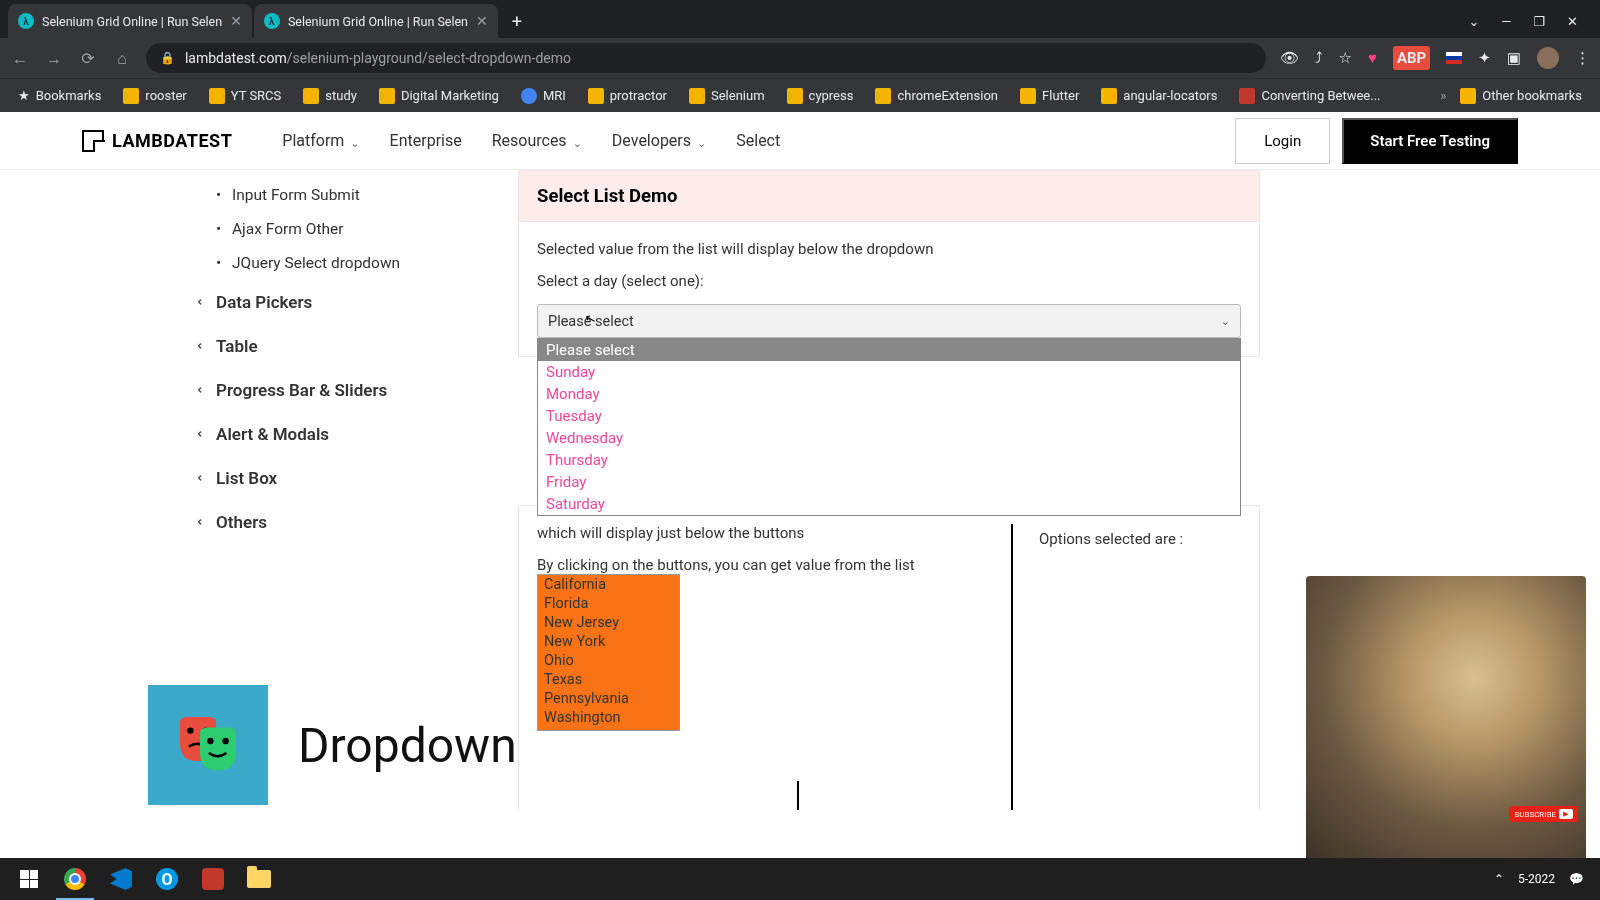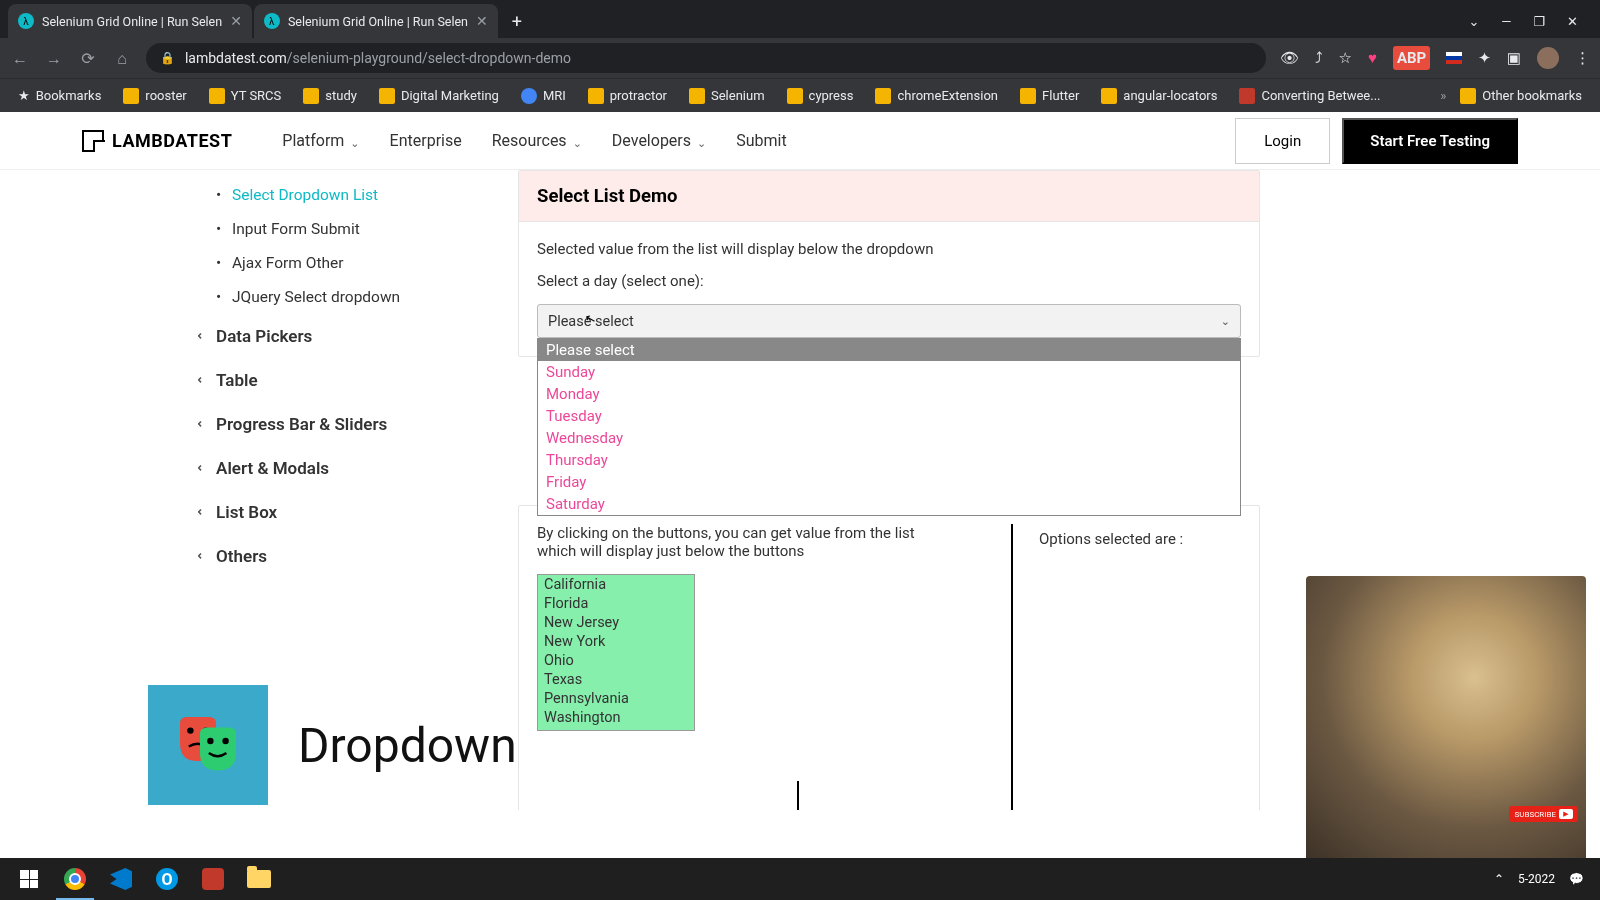--- a/index.html
+++ b/index.html
@@ -63,21 +63,21 @@
 
 .select-wrap { position: relative; margin-top: 6px; }
 .select-box { width: 100%; height: 34px; border: 1px solid #bbb; border-radius: 3px; background: #f2f2f2; padding: 0 10px; font-size: 14.5px; color: #333; display: flex; align-items: center; justify-content: space-between; cursor: pointer; }
 .select-box .sel-arrow { font-size: 11px; color: #555; }
 .dropdown-list { position: absolute; top: 34px; left: 0; right: 0; background: #fff; border: 1px solid #888; z-index: 100; }
 .dropdown-list .opt { padding: 2px 8px; font-size: 15px; color: #ec4899; cursor: pointer; }
 .dropdown-list .opt.highlighted { background: #888; color: #fff; }
 
 .multi-body { display: flex; }
 .multi-left { flex: 1; padding-right: 20px; }
-.multi-list { width: 158px; height: 157px; border: 1px solid #999; background: #86efac; overflow-y: scroll; font-size: 14.5px; }
+.multi-list { width: 143px; height: 157px; border: 1px solid #999; background: #f97316; overflow-y: scroll; font-size: 14.5px; }
 .multi-list .mopt { padding: 1px 6px; color: #333; cursor: pointer; }
 .multi-right { width: 230px; border-left: 2px solid #000; padding-left: 26px; padding-top: 6px; font-size: 15px; }
 
 
 .overlay-badge { position: absolute; left: 148px; top: 685px; display: flex; align-items: center; gap: 30px; }
 .overlay-icon { width: 120px; height: 120px; background: #3ba9c9; display: flex; align-items: center; justify-content: center; }
 .overlay-icon svg { width: 80px; height: 70px; }
 .overlay-text { font-size: 48px; font-weight: 400; color: #111; }
 
 .cursor-arrow { position: absolute; left: 585px; top: 311px; font-size: 13px; transform: rotate(-15deg); pointer-events: none; }
@@ -228,34 +228,33 @@
       </div>
     <div class="nav-item">
         <span>Resources</span>
         <span class="chev">⌄</span>
       </div>
     <div class="nav-item">
         <span>Developers</span>
         <span class="chev">⌄</span>
       </div>
     <div class="nav-item">
-        <span>Submit</span>
+        <span>Select</span>
       </div>
   </div>
   <div class="header-actions">
     <button class="login-btn">Login</button>
     <button class="start-btn">Start Free Testing</button>
   </div>
 </div>
 
 <div class="content-overflow">
 <div class="content-wrap">
   <div class="sidebar">
     <ul>
-      <li class="sub active"><span>Select Dropdown List</span></li>
       <li class="sub"><span>Input Form Submit</span></li>
       <li class="sub"><span>Ajax Form Other</span></li>
       <li class="sub"><span>JQuery Select dropdown</span></li>
       <li class="section">
             <span class="sec-chev">⌃</span>
             <span>Data Pickers</span>
           </li>
       <li class="section">
             <span class="sec-chev">⌃</span>
             <span>Table</span>
@@ -300,22 +299,22 @@
             <div class="opt">Friday</div>
             <div class="opt">Saturday</div>
           </div>
         </div>
       </div>
     </div>
 
     <div class="card" style="margin-top:148px">
       <div class="card-body multi-body">
         <div class="multi-left">
+          <div style="margin-bottom:14px">which will display just below the buttons</div>
           <div>By clicking on the buttons, you can get value from the list</div>
-          <div style="margin-bottom:14px">which will display just below the buttons</div>
           <div class="multi-list">
             <div class="mopt">California</div>
             <div class="mopt">Florida</div>
             <div class="mopt">New Jersey</div>
             <div class="mopt">New York</div>
             <div class="mopt">Ohio</div>
             <div class="mopt">Texas</div>
             <div class="mopt">Pennsylvania</div>
             <div class="mopt">Washington</div>
           </div>

